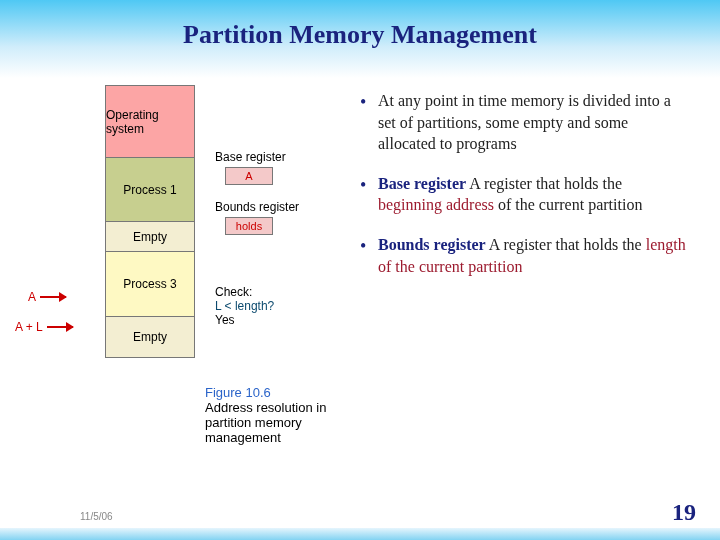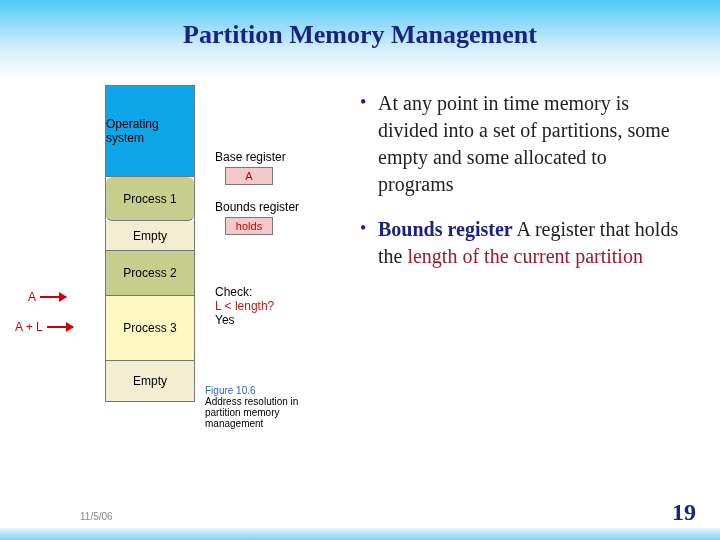--- a/index.html
+++ b/index.html
@@ -29,60 +29,60 @@
     position: absolute; top: 0; left: 95px;
     width: 90px;
     border: 1px solid #777;
   }
   .cell {
     border-bottom: 1px solid #777;
     display: flex; align-items: center; justify-content: center;
     font-family: Arial, sans-serif; font-size: 12px;
   }
   .cell:last-child { border-bottom: none; }
-  .c-os  { height: 91px; background: #0ea5e9; }
-  .c-p1  { height: 44px; background: #c7cf8f; border-radius: 6px; }
+  .c-os  { height: 72px; background: #fca5a5; }
+  .c-p1  { height: 64px; background: #c7cf8f; }
   .c-e1  { height: 30px; background: #f3eed2; }
   .c-p2  { height: 45px; background: #c7cf8f; }
   .c-p3  { height: 65px; background: #fef9c3; }
   .c-e2  { height: 40px; background: #f3eed2; }
   .reglabel {
     position: absolute; font-family: Arial, sans-serif; font-size: 12px;
   }
   .regbox {
     position: absolute; width: 48px; height: 18px;
     border: 1px solid #777; background: #f4c9c9;
     display:flex; align-items:center; justify-content:center;
     font-family: Arial, sans-serif; font-size: 11px; color:#c00;
   }
   .checkblock {
     position: absolute; left: 205px; top: 200px;
     font-family: Arial, sans-serif; font-size: 12px;
     width: 90px;
   }
-  .checkblock .red { color:#b91c1c; }
+  .checkblock .red { color:#0c4a6e; }
   .pointer {
     position: absolute; font-family: Arial, sans-serif; font-size: 12px; color:#c00;
     display:flex; align-items:center; gap:4px;
   }
   .arrow {
     width: 26px; height: 2px; background:#c00; position: relative;
   }
   .arrow::after {
     content:""; position:absolute; right:-1px; top:-4px;
     border-left:8px solid #c00; border-top:5px solid transparent; border-bottom:5px solid transparent;
   }
   .figcap {
     position:absolute; left:195px; top:300px; width:130px;
-    font-family: Arial, sans-serif; font-size: 10px;
+    font-family: Arial, sans-serif; font-size: 13px;
   }
   .figcap .fignum { color:#2b64c9; }
   .bullets {
     position:absolute; top: 90px; left: 360px; right: 34px;
-    font-size: 20px; color:#222;
+    font-size: 16px; color:#222;
   }
   .bullets ul { list-style: none; }
   .bullets li { position:relative; padding-left: 18px; margin-bottom: 18px; line-height: 1.35; }
   .bullets li::before {
     content:"•"; position:absolute; left:0; top:0; color:#1a237e; font-size:18px;
   }
   .term { color:#1a237e; font-weight:bold; }
   .hl { color:#9c1a2e; }
   .slidenum {
     position:absolute; right:24px; bottom:14px;
@@ -101,21 +101,20 @@
 <body>
 
 <div class="topband"></div>
 <div class="title">Partition Memory Management</div>
 
 <div class="figure">
   <div class="memstack">
     <div class="cell c-os">Operating system</div>
     <div class="cell c-p1">Process 1</div>
     <div class="cell c-e1">Empty</div>
-    <div class="cell c-p2">Process 2</div>
     <div class="cell c-p3">Process 3</div>
     <div class="cell c-e2">Empty</div>
   </div>
 
   <div class="reglabel" style="left:205px; top:65px;">Base register</div>
   <div class="regbox" style="left:215px; top:82px;">A</div>
 
   <div class="reglabel" style="left:205px; top:115px;">Bounds register</div>
   <div class="regbox" style="left:215px; top:132px;">holds</div>
 
@@ -137,20 +136,23 @@
   <div class="figcap">
     <span class="fignum">Figure 10.6</span><br>
     <span>Address resolution in partition memory management</span>
   </div>
 </div>
 
 <div class="bullets">
   <ul>
     <li>At any point in time memory is divided into a set of partitions, some empty and some allocated to programs</li>
     <li>
+      <span class="term">Base register</span><span>  A register that holds the </span><span class="hl">beginning address</span><span> of the current partition</span>
+    </li>
+    <li>
       <span class="term">Bounds register</span><span>  A register that holds the </span><span class="hl">length of the current partition</span>
     </li>
   </ul>
 </div>
 
 <div class="slidenum">19</div>
 <div class="date">11/5/06</div>
 <div class="bottomband"></div>
 
 </body></html>

